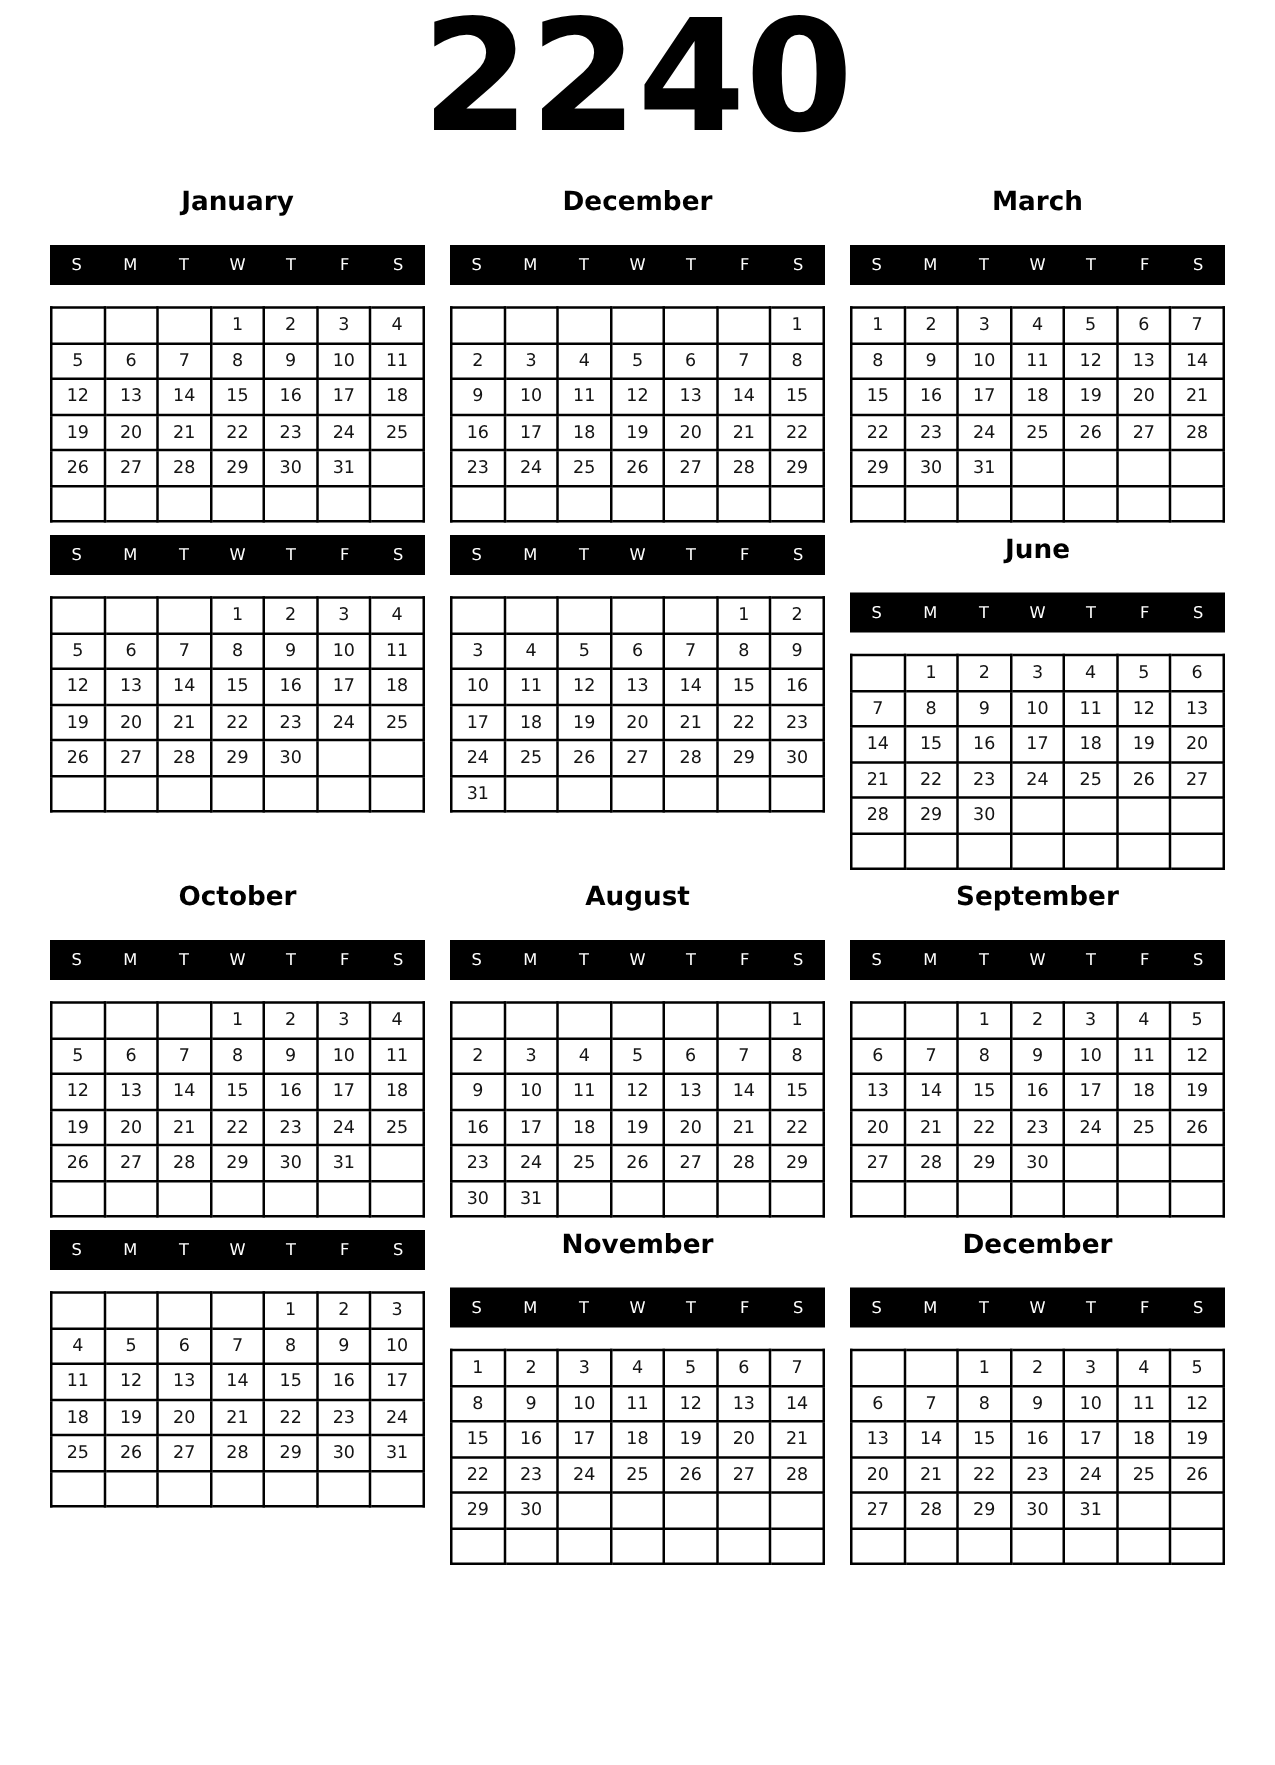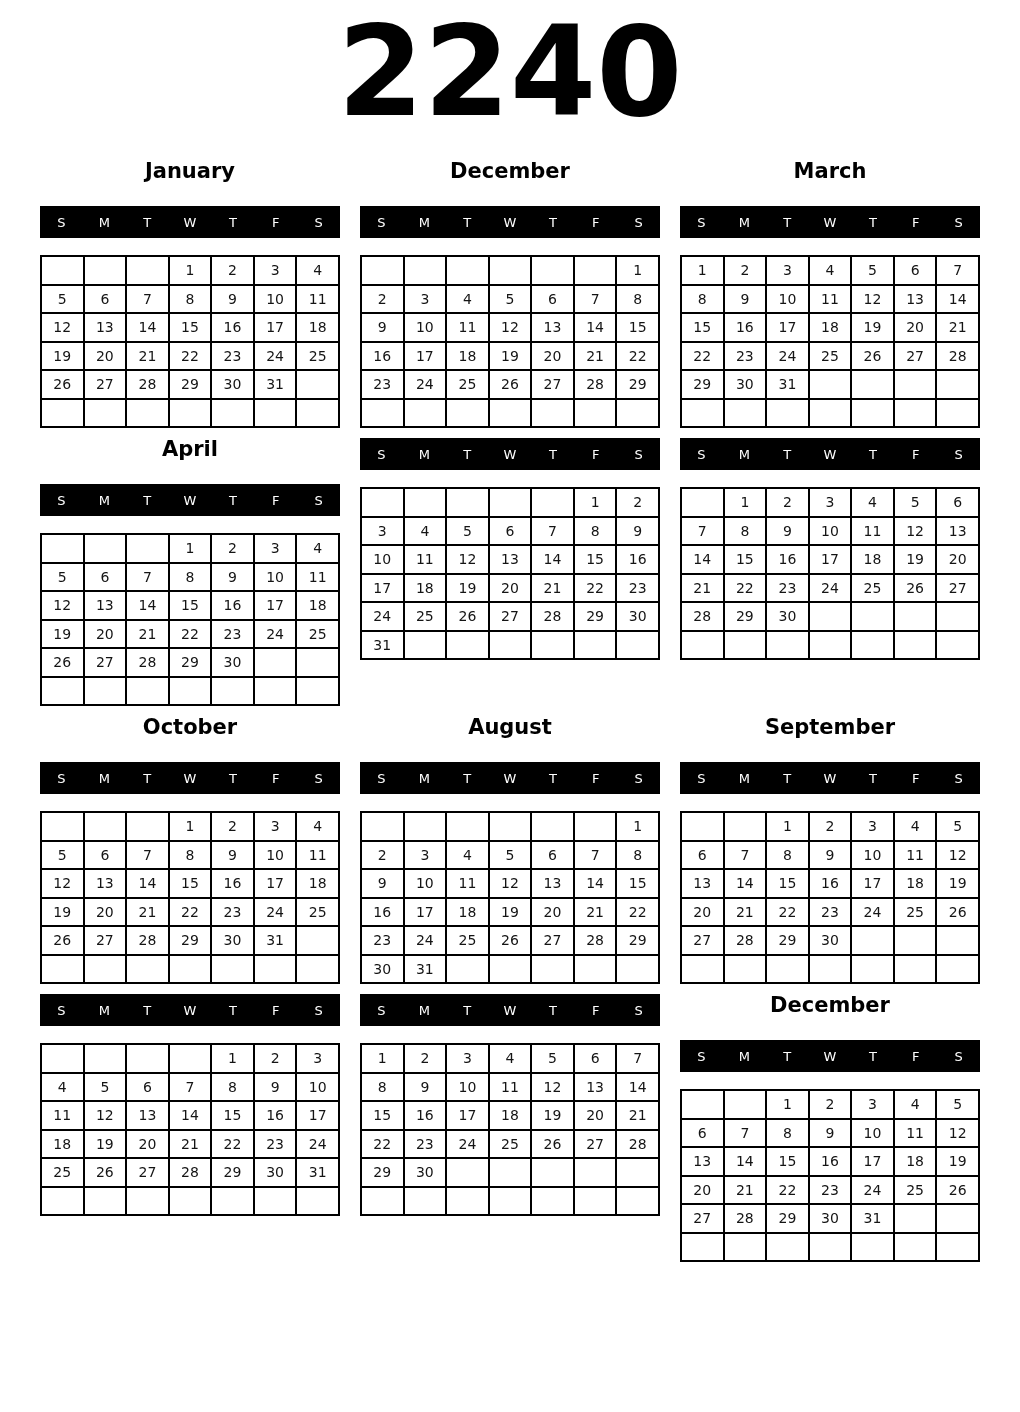--- a/index.html
+++ b/index.html
@@ -7,21 +7,20 @@
     padding: 0;
   }
   body {
     width: 1020px;
     height: 1412px;
     background: var(--page-bg, #ffffff);
     font-family: "DejaVu Sans", "Liberation Sans", sans-serif;
     overflow: hidden;
   }
   .year-title {
-    padding-top: 10px;
     font-size: 124px;
     line-height: 1;
     font-weight: bold;
     text-align: center;
     color: var(--text, #000000);
   }
   .months {
     margin-top: 26px;
     display: grid;
     grid-template-columns: repeat(3, 300px);
@@ -280,21 +279,20 @@
             <td></td>
             <td></td>
             <td></td>
             <td></td>
           </tr>
         </tbody>
     </table>
   </section>
 
   <section class="month">
-    <div class="month-title">April</div>
     <div class="dow-bar">
         <span>S</span>
         <span>M</span>
         <span>T</span>
         <span>W</span>
         <span>T</span>
         <span>F</span>
         <span>S</span>
       </div>
     <table class="month-grid">
@@ -421,20 +419,21 @@
             <td></td>
             <td></td>
             <td></td>
             <td></td>
           </tr>
         </tbody>
     </table>
   </section>
 
   <section class="month">
+    <div class="month-title">June</div>
     <div class="dow-bar">
         <span>S</span>
         <span>M</span>
         <span>T</span>
         <span>W</span>
         <span>T</span>
         <span>F</span>
         <span>S</span>
       </div>
     <table class="month-grid">
@@ -774,20 +773,21 @@
             <td></td>
             <td></td>
             <td></td>
             <td></td>
           </tr>
         </tbody>
     </table>
   </section>
 
   <section class="month">
+    <div class="month-title">November</div>
     <div class="dow-bar">
         <span>S</span>
         <span>M</span>
         <span>T</span>
         <span>W</span>
         <span>T</span>
         <span>F</span>
         <span>S</span>
       </div>
     <table class="month-grid">

